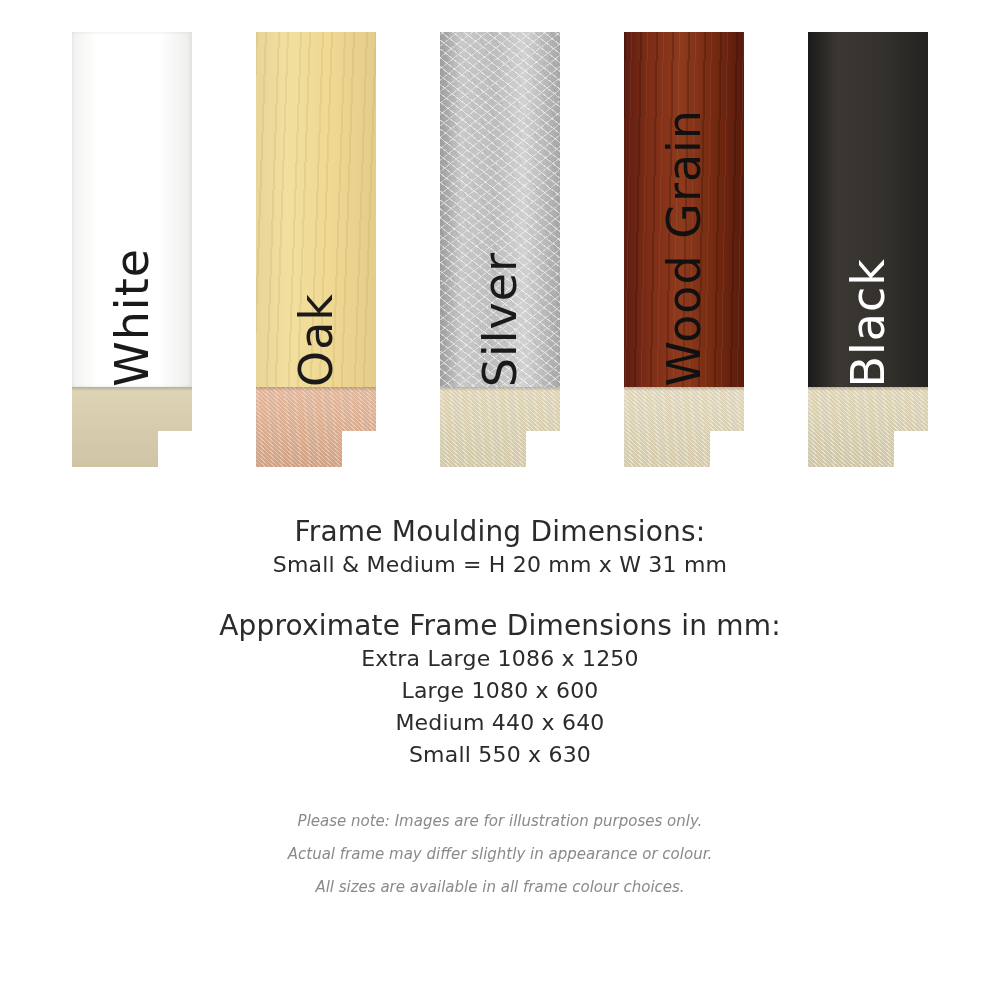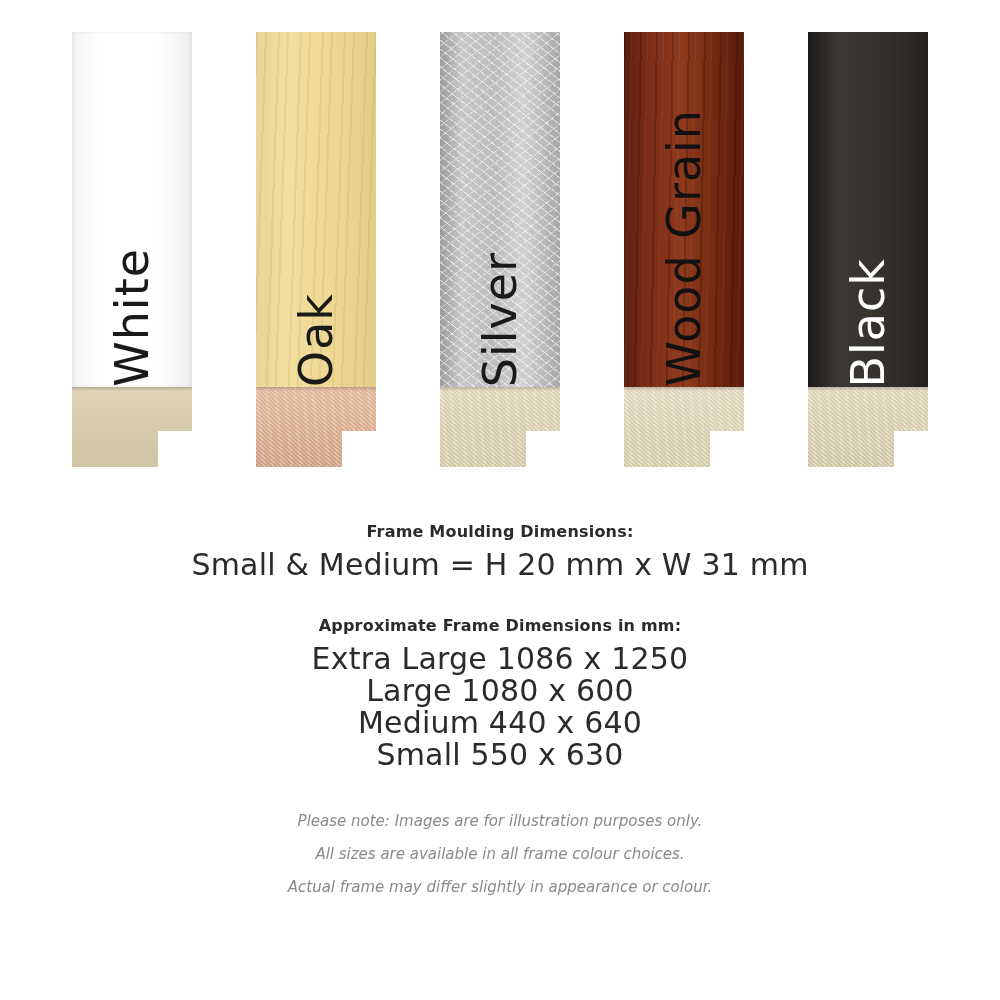--- a/index.html
+++ b/index.html
@@ -154,27 +154,27 @@
     position: absolute;
     top: 515px;
     left: 0;
     width: 1000px;
     text-align: center;
     color: #2b2b2b;
     font-family: "DejaVu Sans", sans-serif;
   }
   .block { margin-bottom: 6px; }
   .block-title {
-    font-size: 16px;
-    font-weight: 700;
+    font-size: 28px;
+    font-weight: 400;
     line-height: 34px;
     letter-spacing: 0.2px;
   }
   .block-line {
-    font-size: 30px;
+    font-size: 22px;
     font-weight: 400;
     line-height: 32px;
     letter-spacing: 0.2px;
   }
   .spacer { height: 22px; }
   .note {
     margin-top: 34px;
     color: #8a8a8a;
     font-style: italic;
     font-size: 15px;
@@ -260,17 +260,17 @@
   <div class="block">
     <div class="block-title">Approximate Frame Dimensions in mm:</div>
     <div class="block-line">Extra Large 1086 x 1250</div>
     <div class="block-line">Large 1080 x 600</div>
     <div class="block-line">Medium 440 x 640</div>
     <div class="block-line">Small 550 x 630</div>
   </div>
 
   <div class="note">
     <div>Please note: Images are for illustration purposes only.</div>
+    <div>Actual frame may differ slightly in appearance or colour.</div>
     <div>All sizes are available in all frame colour choices.</div>
-    <div>Actual frame may differ slightly in appearance or colour.</div>
   </div>
 
 </div>
 
 </body></html>

